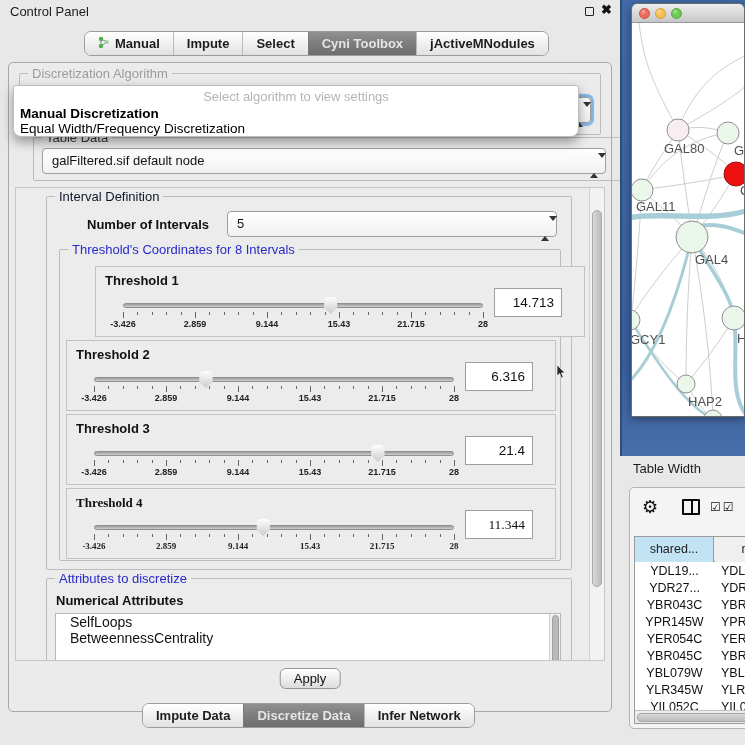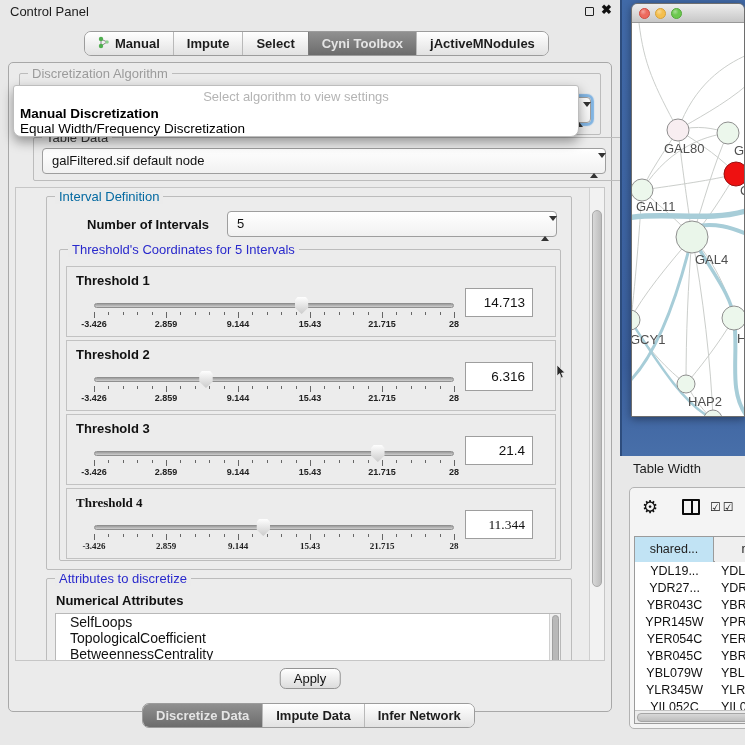--- a/index.html
+++ b/index.html
@@ -19,21 +19,21 @@
 .tabstrip .seg:first-child{border-left:none}
 .tabstrip .seg.sel{background:linear-gradient(#909090,#6c6c6c);color:#e5e5e5;border-left-color:#7a7a7a}
 .top-tabs{left:84px;top:31px}
 .bottom-tabs{left:142px;top:703px;z-index:6}
 
 .outer-panel{position:absolute;left:8px;top:62px;width:604px;height:650px;border:1px solid #a8a8a8;border-radius:5px;background:#ebebeb}
 
 .group{position:absolute;border:1px solid #bcbcbc;border-radius:2px}
 .group-title{position:absolute;top:-8px;left:8px;background:#ebebeb;padding:0 4px;font-size:13px;white-space:nowrap}
 .t-gray{color:#9b9b9b}
-.t-green{color:#0369a1}
+.t-green{color:#0f172a}
 .t-blue{color:#2929cc}
 .t-dark{color:#333}
 
 
 .combo{position:absolute;background:linear-gradient(#ffffff,#f1f1f1);border:1px solid #9e9e9e;border-radius:4px;height:26px;line-height:24px;padding-left:9px;font-size:13px;color:#111;cursor:pointer}
 .combo .arrows{position:absolute;right:7px;top:5px;width:8px}
 .combo .arrows .up{width:0;height:0;border-left:4px solid transparent;border-right:4px solid transparent;border-bottom:5px solid #333;margin-bottom:3px}
 .combo .arrows .dn{width:0;height:0;border-left:4px solid transparent;border-right:4px solid transparent;border-top:5px solid #333}
 .algo-combo{left:18px;top:34px;width:564px;box-shadow:0 0 1px 3px rgba(110,170,225,.85);z-index:1}
 
@@ -166,23 +166,23 @@
         <div class="sp-content">
 
           <div class="group" style="left:30px;top:8px;width:526px;height:374px">
             <span class="group-title t-green">Interval Definition</span>
             <span class="num-label">Number of Intervals</span>
             <div class="combo spinner" style="position:absolute">
               <span>5</span>
               <span class="arrows"><span class="up"></span><span class="dn"></span></span>
             </div>
             <div class="group" style="left:12px;top:52px;width:502px;height:312px">
-              <span class="group-title t-blue">Threshold's Coordinates for 5 Intervals</span>
+              <span class="group-title t-blue">Threshold's Coordinates for 8 Intervals</span>
               <div id="thresholds">
-                  <div class="tbox" style="top: 16px;">
+                  <div class="tbox" style="top: 16px; margin-left: 29px;">
                     <div class="tlabel">Threshold 1</div>
                     <div class="slider">
                       <div class="handle" style="left: 57.7197%;"></div>
                     </div>
                     <div class="ticks">
                       <i style="left: 0%; height: 6px;"></i>
                       <i style="left: 4%; height: 3px;"></i>
                       <i style="left: 8%; height: 3px;"></i>
                       <i style="left: 12%; height: 3px;"></i>
                       <i style="left: 16%; height: 3px;"></i>
@@ -350,44 +350,43 @@
                 </div>
             </div>
           </div>
 
           <div class="group" style="left:30px;top:390px;width:526px;height:96px">
             <span class="group-title t-blue">Attributes to discretize</span>
             <span class="attr-sub">Numerical Attributes</span>
             <div class="attr-list">
               <div id="attrItems">
                   <div class="li">SelfLoops</div>
-                  <div class="li">TopologicalCoefficient</div>
                   <div class="li">BetweennessCentrality</div>
                 </div>
               <div class="attr-vsb">
                   <div class="thumb"></div>
                 </div>
             </div>
           </div>
 
         </div>
         <div class="vsb">
             <div class="thumb"></div>
           </div>
       </div>
 
       <button class="apply-btn">Apply</button>
     </div>
 
     <div class="tabstrip bottom-tabs" id="bottomTabs">
+        <div class="seg">
+          <span>Impute Data</span>
+        </div>
         <div class="seg sel">
           <span>Discretize Data</span>
-        </div>
-        <div class="seg">
-          <span>Impute Data</span>
         </div>
         <div class="seg">
           <span>Infer Network</span>
         </div>
       </div>
   </div>
 
   <div class="blue-area"></div>
 
   <div class="net-window">

